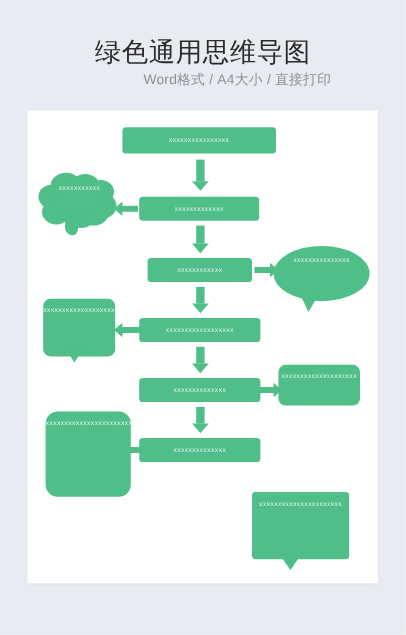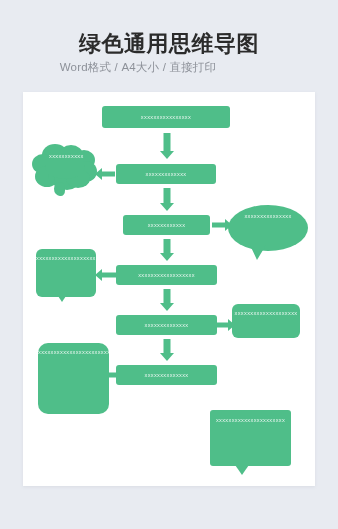--- a/index.html
+++ b/index.html
@@ -28,34 +28,35 @@
     text-align: center;
   }
   .title {
     margin: 0;
     padding: 0;
     position: absolute;
     left: 0;
     top: 31px;
     width: 338px;
     font-size: 22px;
-    font-weight: bold;
+    font-weight: normal;
     color: #2b2b2b;
     letter-spacing: 0.5px;
     line-height: 26px;
   }
   .subtitle {
     position: absolute;
     left: 0;
     top: 59px;
     width: 276px;
     font-size: 11.5px;
     color: #8d9199;
     line-height: 16px;
     letter-spacing: 0.2px;
+    text-align: right;
   }
 
   
   .card {
     position: absolute;
     left: 23px;
     top: 92px;
     width: 292px;
     height: 394px;
     background: #ffffff;

